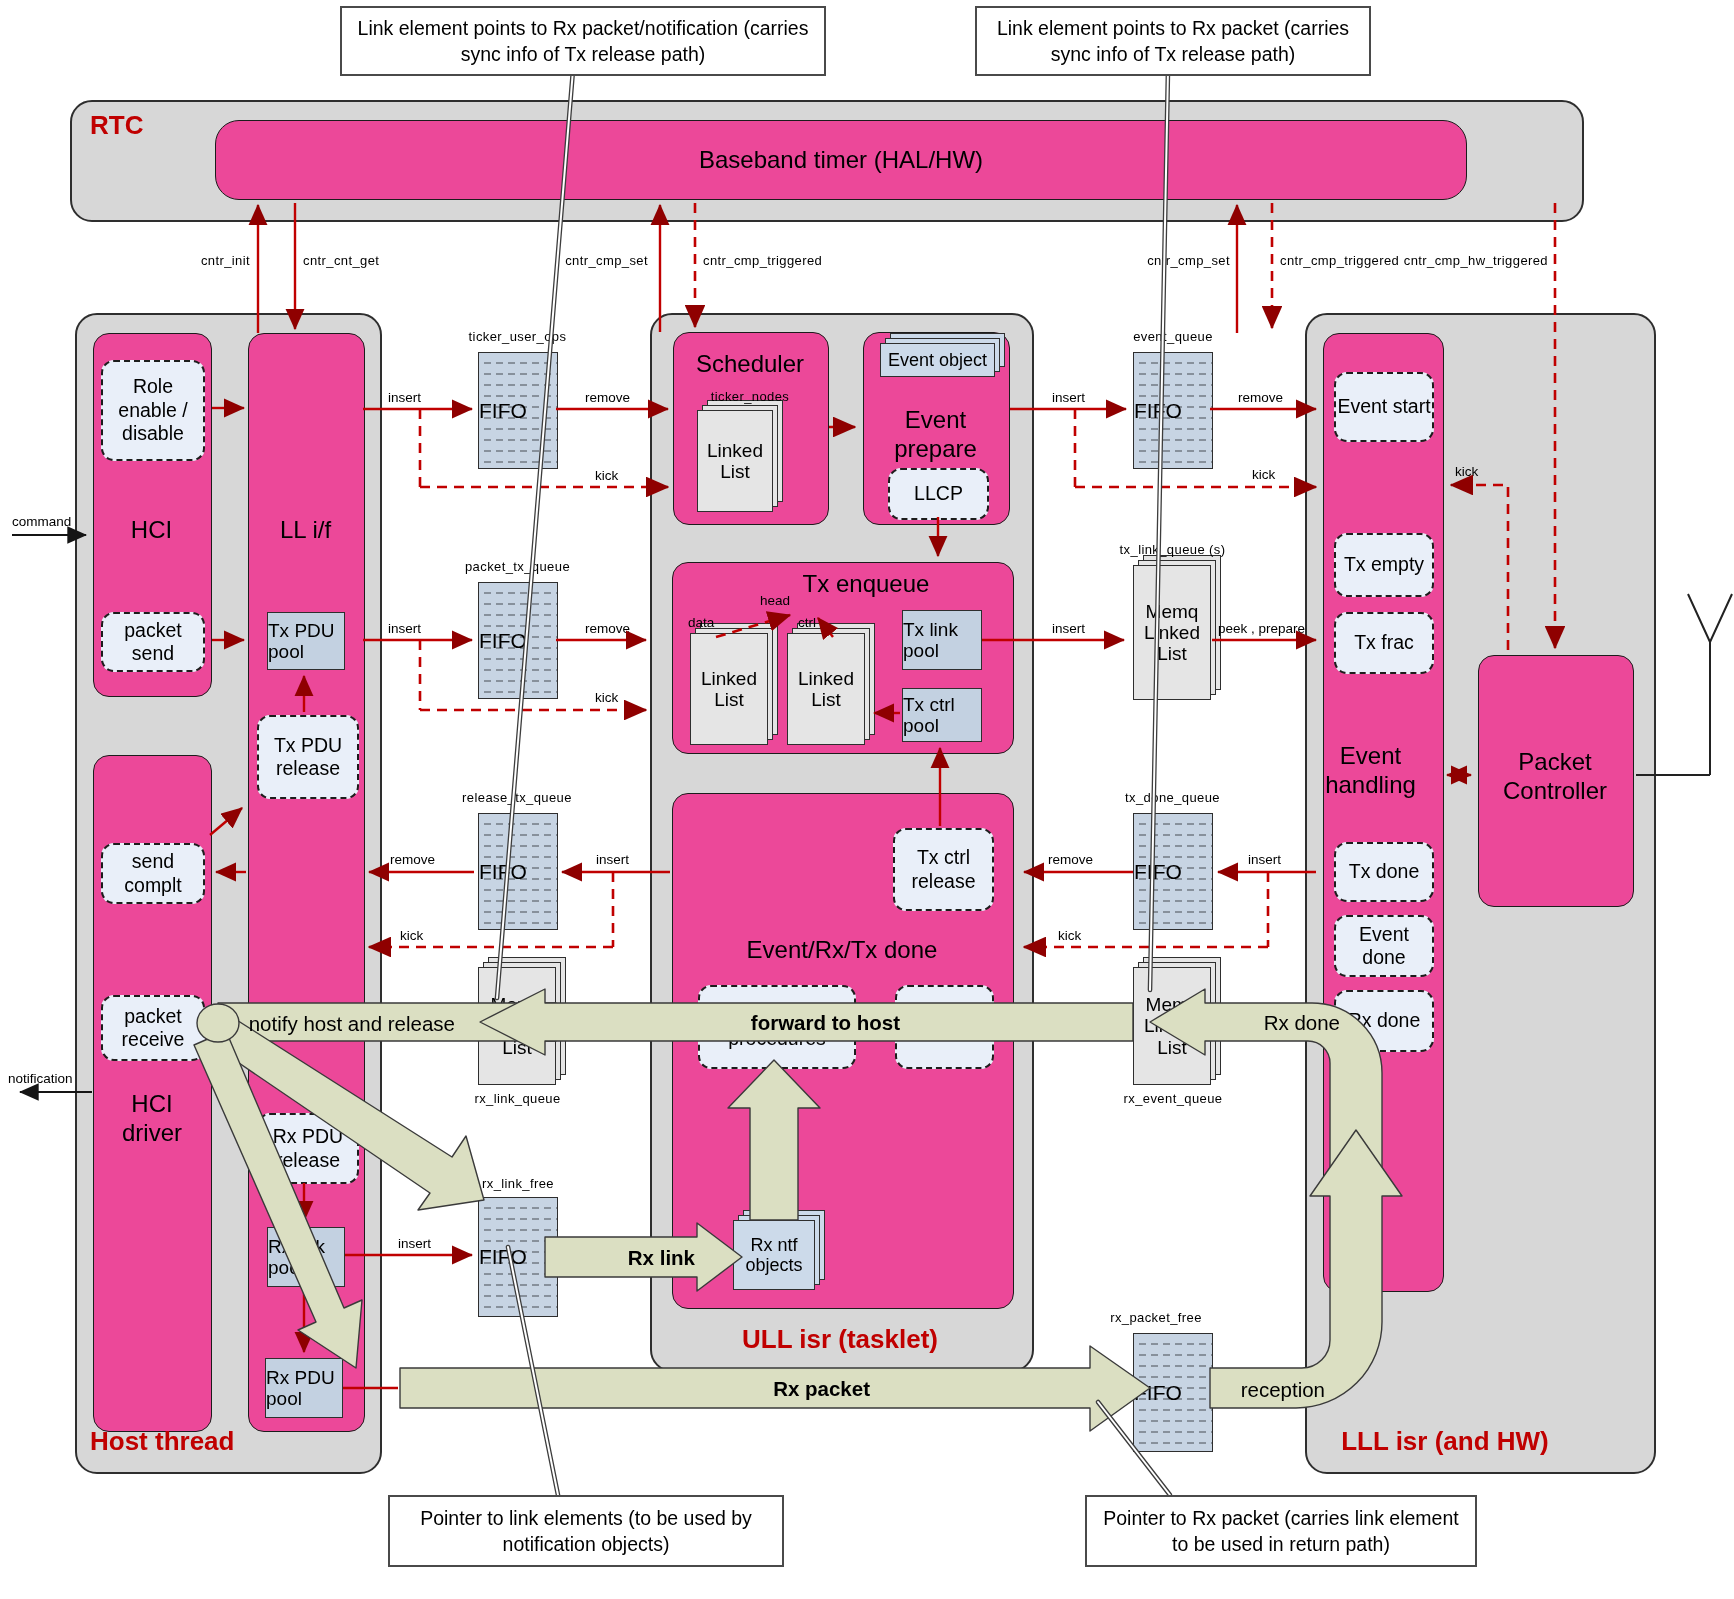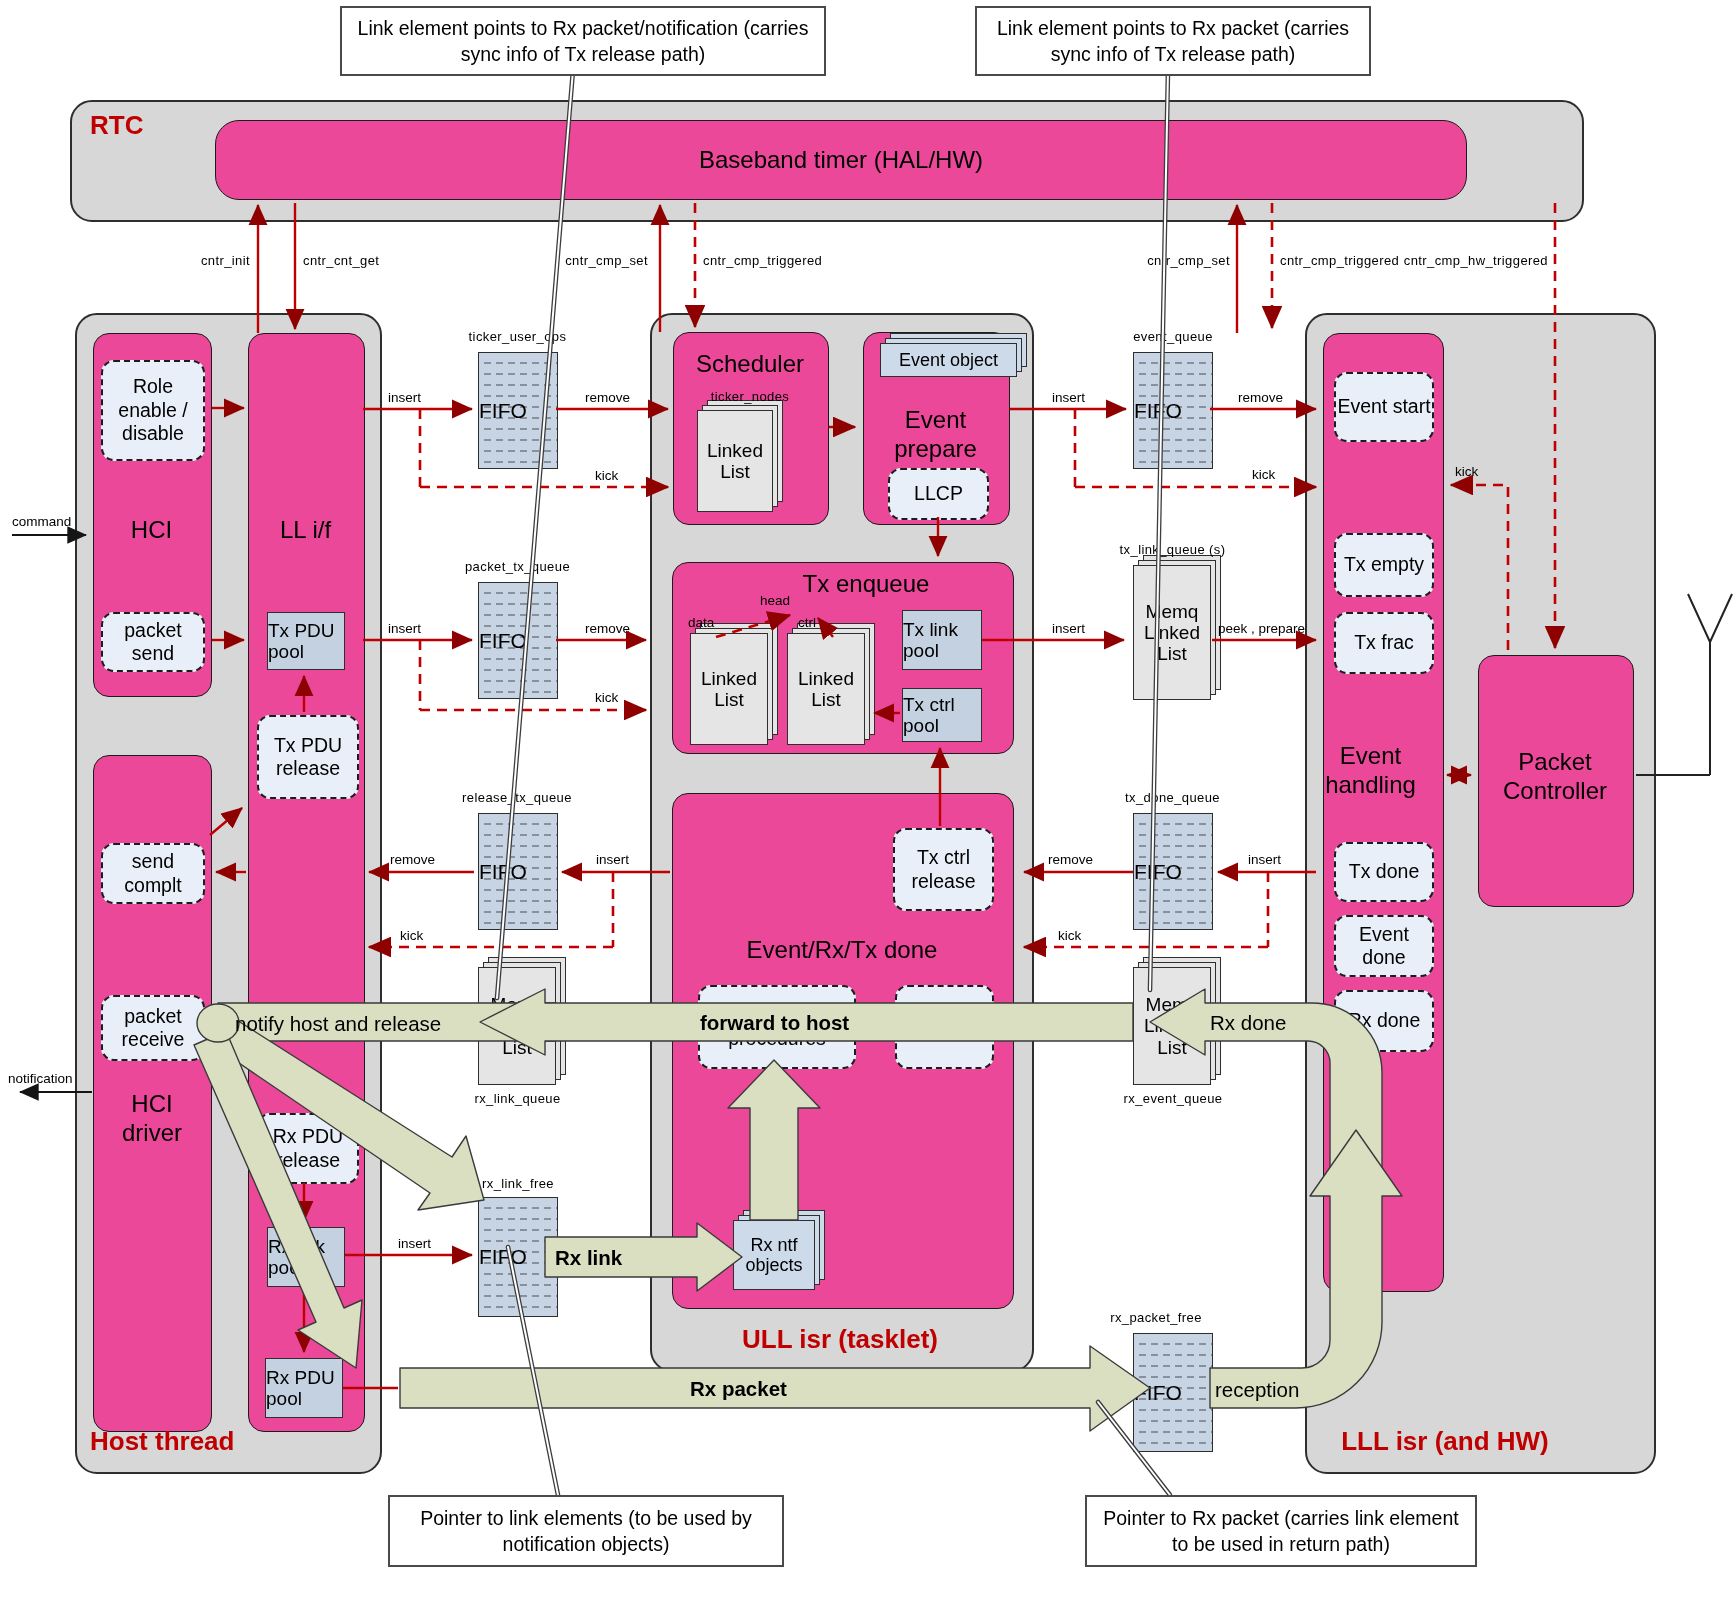--- a/index.html
+++ b/index.html
@@ -15,21 +15,21 @@
   .stack .sl{position:absolute;inset:0;background:#e5e5e5;border:1.6px solid #2e2e2e}
   .stack.plain .sl{background:#ccdaea}
   .stack .sl2{transform:translate(5px,-5px)}
   .stack .sl3{transform:translate(10px,-10px)}
   .stack .front{display:flex;align-items:center;justify-content:center;text-align:center;font-size:19px;line-height:1.12}
   .lbl{position:absolute;font-size:13px;letter-spacing:.4px;white-space:nowrap;z-index:6}
   .op{position:absolute;font-size:13.5px;white-space:nowrap;z-index:6}
   .r{text-align:right}
   .title{position:absolute;font-size:24px;z-index:5;text-align:center;line-height:1.2}
   .sec{position:absolute;font-weight:bold;font-size:26px;color:#c00000;z-index:6;text-align:center}
-  .bandtxt{position:absolute;font-size:20.5px;z-index:55;text-align:left;white-space:nowrap}
+  .bandtxt{position:absolute;font-size:20.5px;z-index:55;text-align:right;white-space:nowrap}
   .bold{font-weight:bold}
   .callout{position:absolute;background:#fff;border:2px solid #4a4a4a;display:flex;align-items:center;justify-content:center;text-align:center;font-size:19.5px;line-height:1.35;z-index:80;padding:2px 10px}
   svg.layer{position:absolute;left:0;top:0;z-index:40;pointer-events:none}
   #bands{z-index:50}
   #leaders{z-index:70}
   .ra{stroke:#c00000;stroke-width:2.4;fill:none;marker-end:url(#mr)}
   .rad{stroke:#c00000;stroke-width:2.6;fill:none;stroke-dasharray:10 7;marker-end:url(#mr)}
   .rp{stroke:#c00000;stroke-width:2.4;fill:none}
   .rpd{stroke:#c00000;stroke-width:2.6;fill:none;stroke-dasharray:10 7}
   .bk{stroke:#151515;stroke-width:2.2;fill:none;marker-end:url(#mb)}
@@ -131,21 +131,21 @@
   <div class="lbl" style="left:673px;top:389px;width:154px;text-align:center">ticker_nodes</div>
   <div class="stack" style="left:697px;top:410px;width:76px;height:102px">
     <div class="sl sl3"></div>
       <div class="sl sl2"></div>
     <div class="sl front ruled">
         <span>Linked List</span>
       </div>
   </div>
 
   <div class="panel" style="left:863px;top:332px;width:145px;height:191px"></div>
-  <div class="stack plain" style="left:880px;top:343px;width:137px;height:34px">
+  <div class="stack plain" style="left:880px;top:343px;width:115px;height:34px">
     <div class="sl sl3"></div>
       <div class="sl sl2"></div>
     <div class="sl front" style="font-size:18px">
         <span>Event object</span>
       </div>
   </div>
   <div class="title" style="left:863px;top:406px;width:145px">Event prepare</div>
   <div class="dbox" style="left:888px;top:468px;width:97px;height:48px">
       <span>LLCP</span>
     </div>

